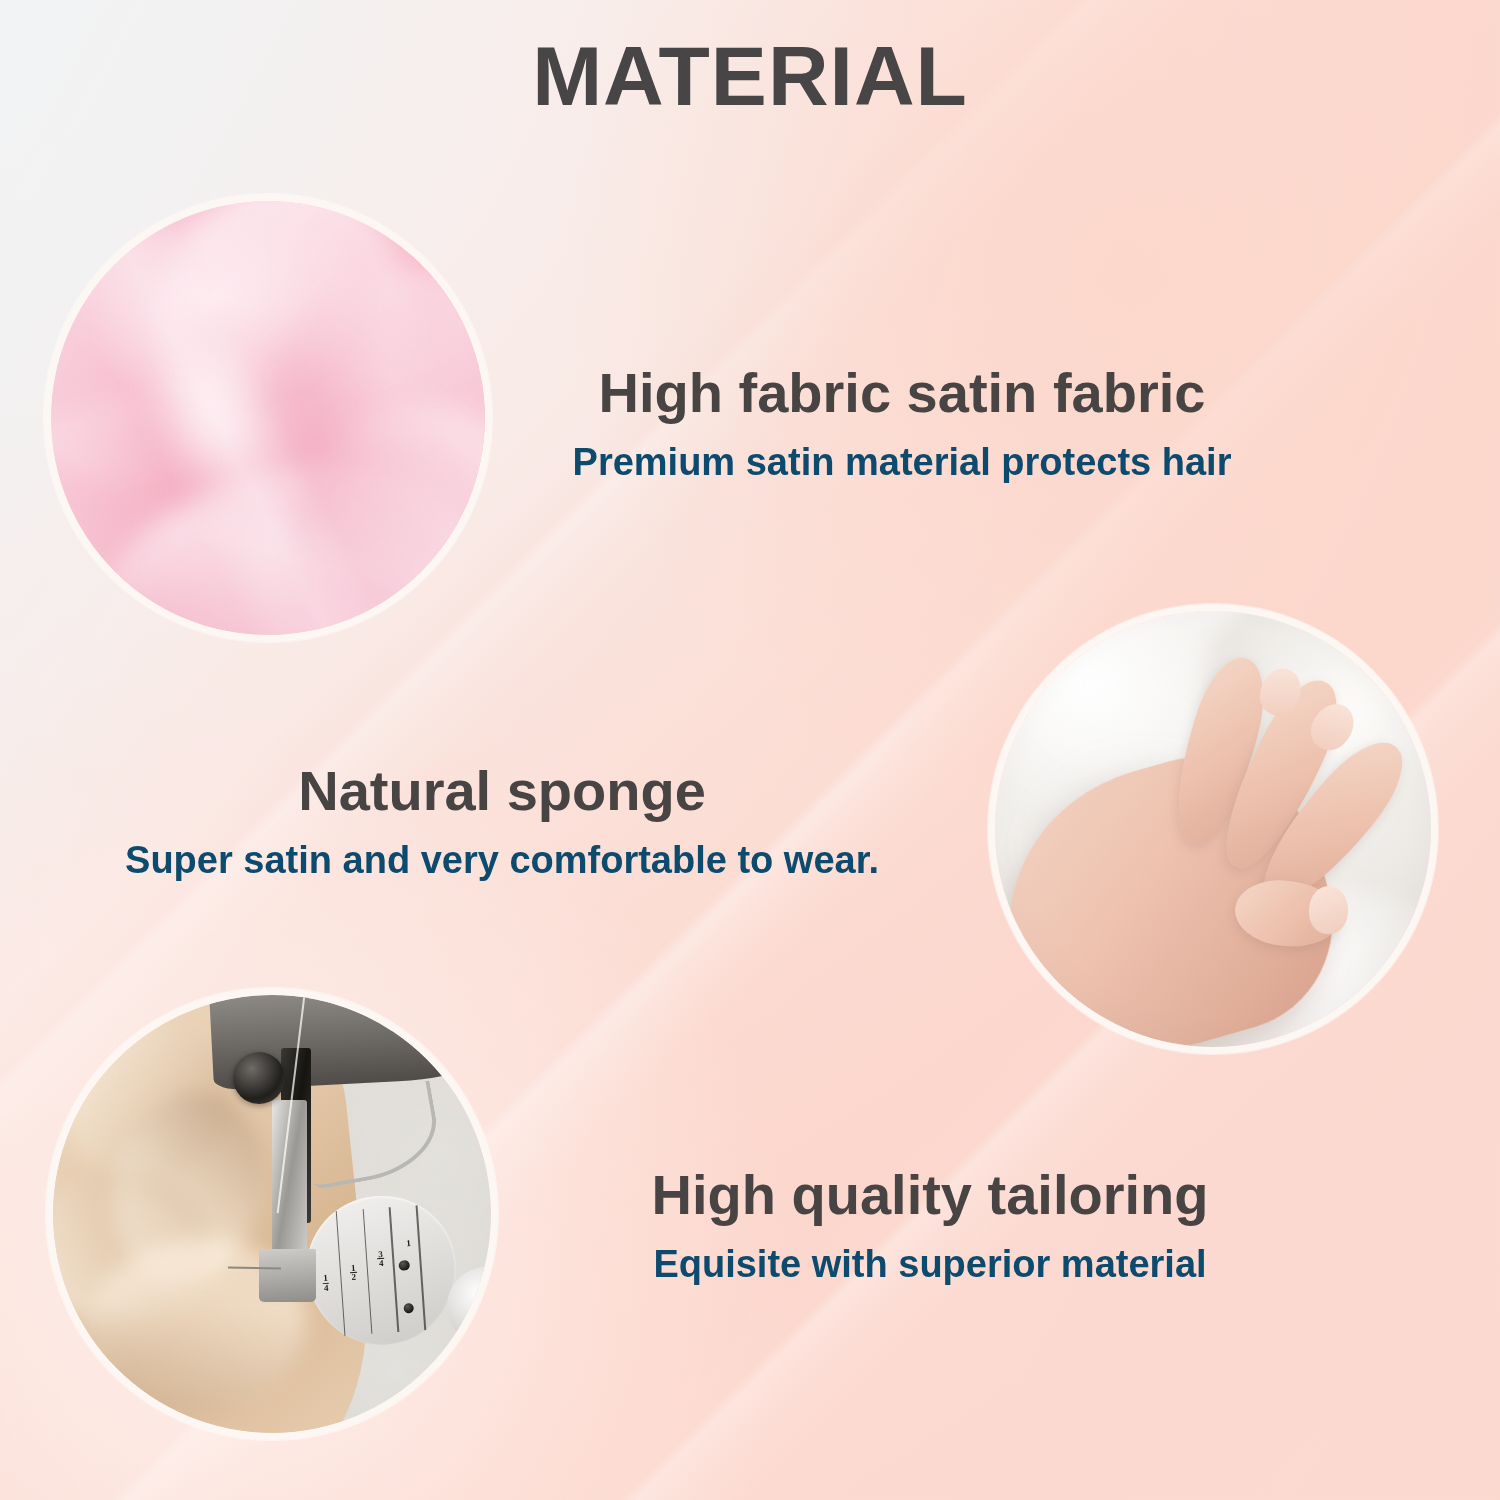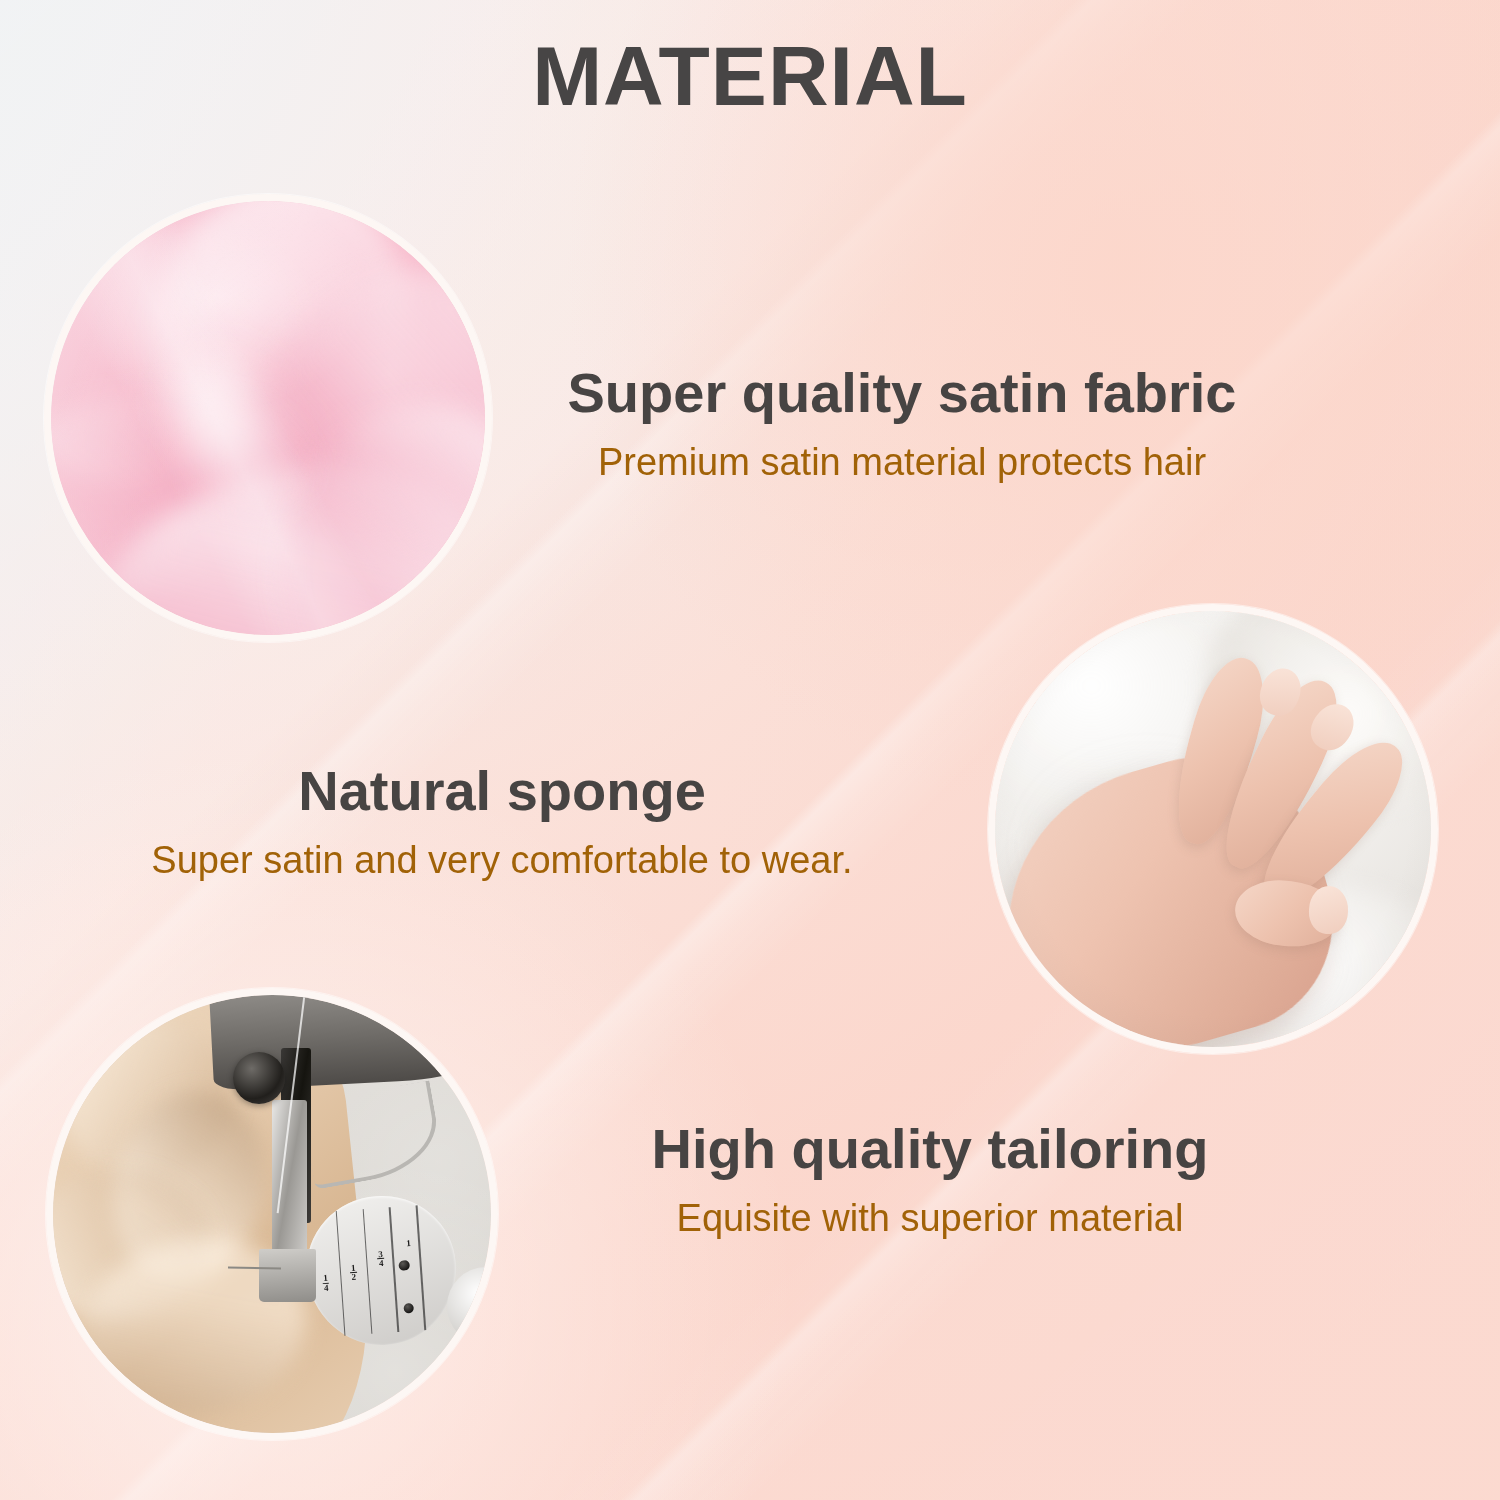--- a/index.html
+++ b/index.html
@@ -315,31 +315,31 @@
   
   .feature-text { position:absolute; }
   .feat-head {
     font-size:56px; line-height:1.04;
     font-weight:bold; color:#474443;
     font-stretch:condensed;
     white-space:nowrap;
   }
   .feat-sub {
     font-size:38px; line-height:1.08;
-    font-weight:normal; color:#a16207;
+    font-weight:bold; color:#0c4a6e;
     font-stretch:condensed;
     white-space:nowrap;
     margin-top:20px;
   }
 
   #text-satin   { left:0;   right:0;   top:364px;  text-align:center;
                   padding-left:352px; padding-right:48px; }
   #text-sponge  { left:0;   right:0;   top:762px;  text-align:center;
                   padding-left:32px;  padding-right:528px; }
-  #text-tailor  { left:0;   right:0;   top:1120px; text-align:center;
+  #text-tailor  { left:0;   right:0;   top:1166px; text-align:center;
                   padding-left:406px; padding-right:46px; }
 </style>
 </head>
 <body>
 
 <div class="bg-root">
   <div class="bg-base"></div>
   <div class="bg-warm"></div>
   <div class="wash-a"></div>
   <div class="band band-a"></div>
@@ -424,21 +424,21 @@
     <div class="sew-shank"></div>
     <div class="sew-presser"></div>
     <div class="sew-knob"></div>
     <div class="sew-foot"></div>
     <div class="sew-needle"></div>
     <div class="sew-thread"></div>
   </div>
 </div>
 
 <div class="feature-text" id="text-satin">
-  <div class="feat-head">Super quality satin fabric</div>
+  <div class="feat-head">High fabric satin fabric</div>
   <div class="feat-sub">Premium satin material protects hair</div>
 </div>
 
 <div class="feature-text" id="text-sponge">
   <div class="feat-head">Natural sponge</div>
   <div class="feat-sub">Super satin and very comfortable to wear.</div>
 </div>
 
 <div class="feature-text" id="text-tailor">
   <div class="feat-head">High quality tailoring</div>

